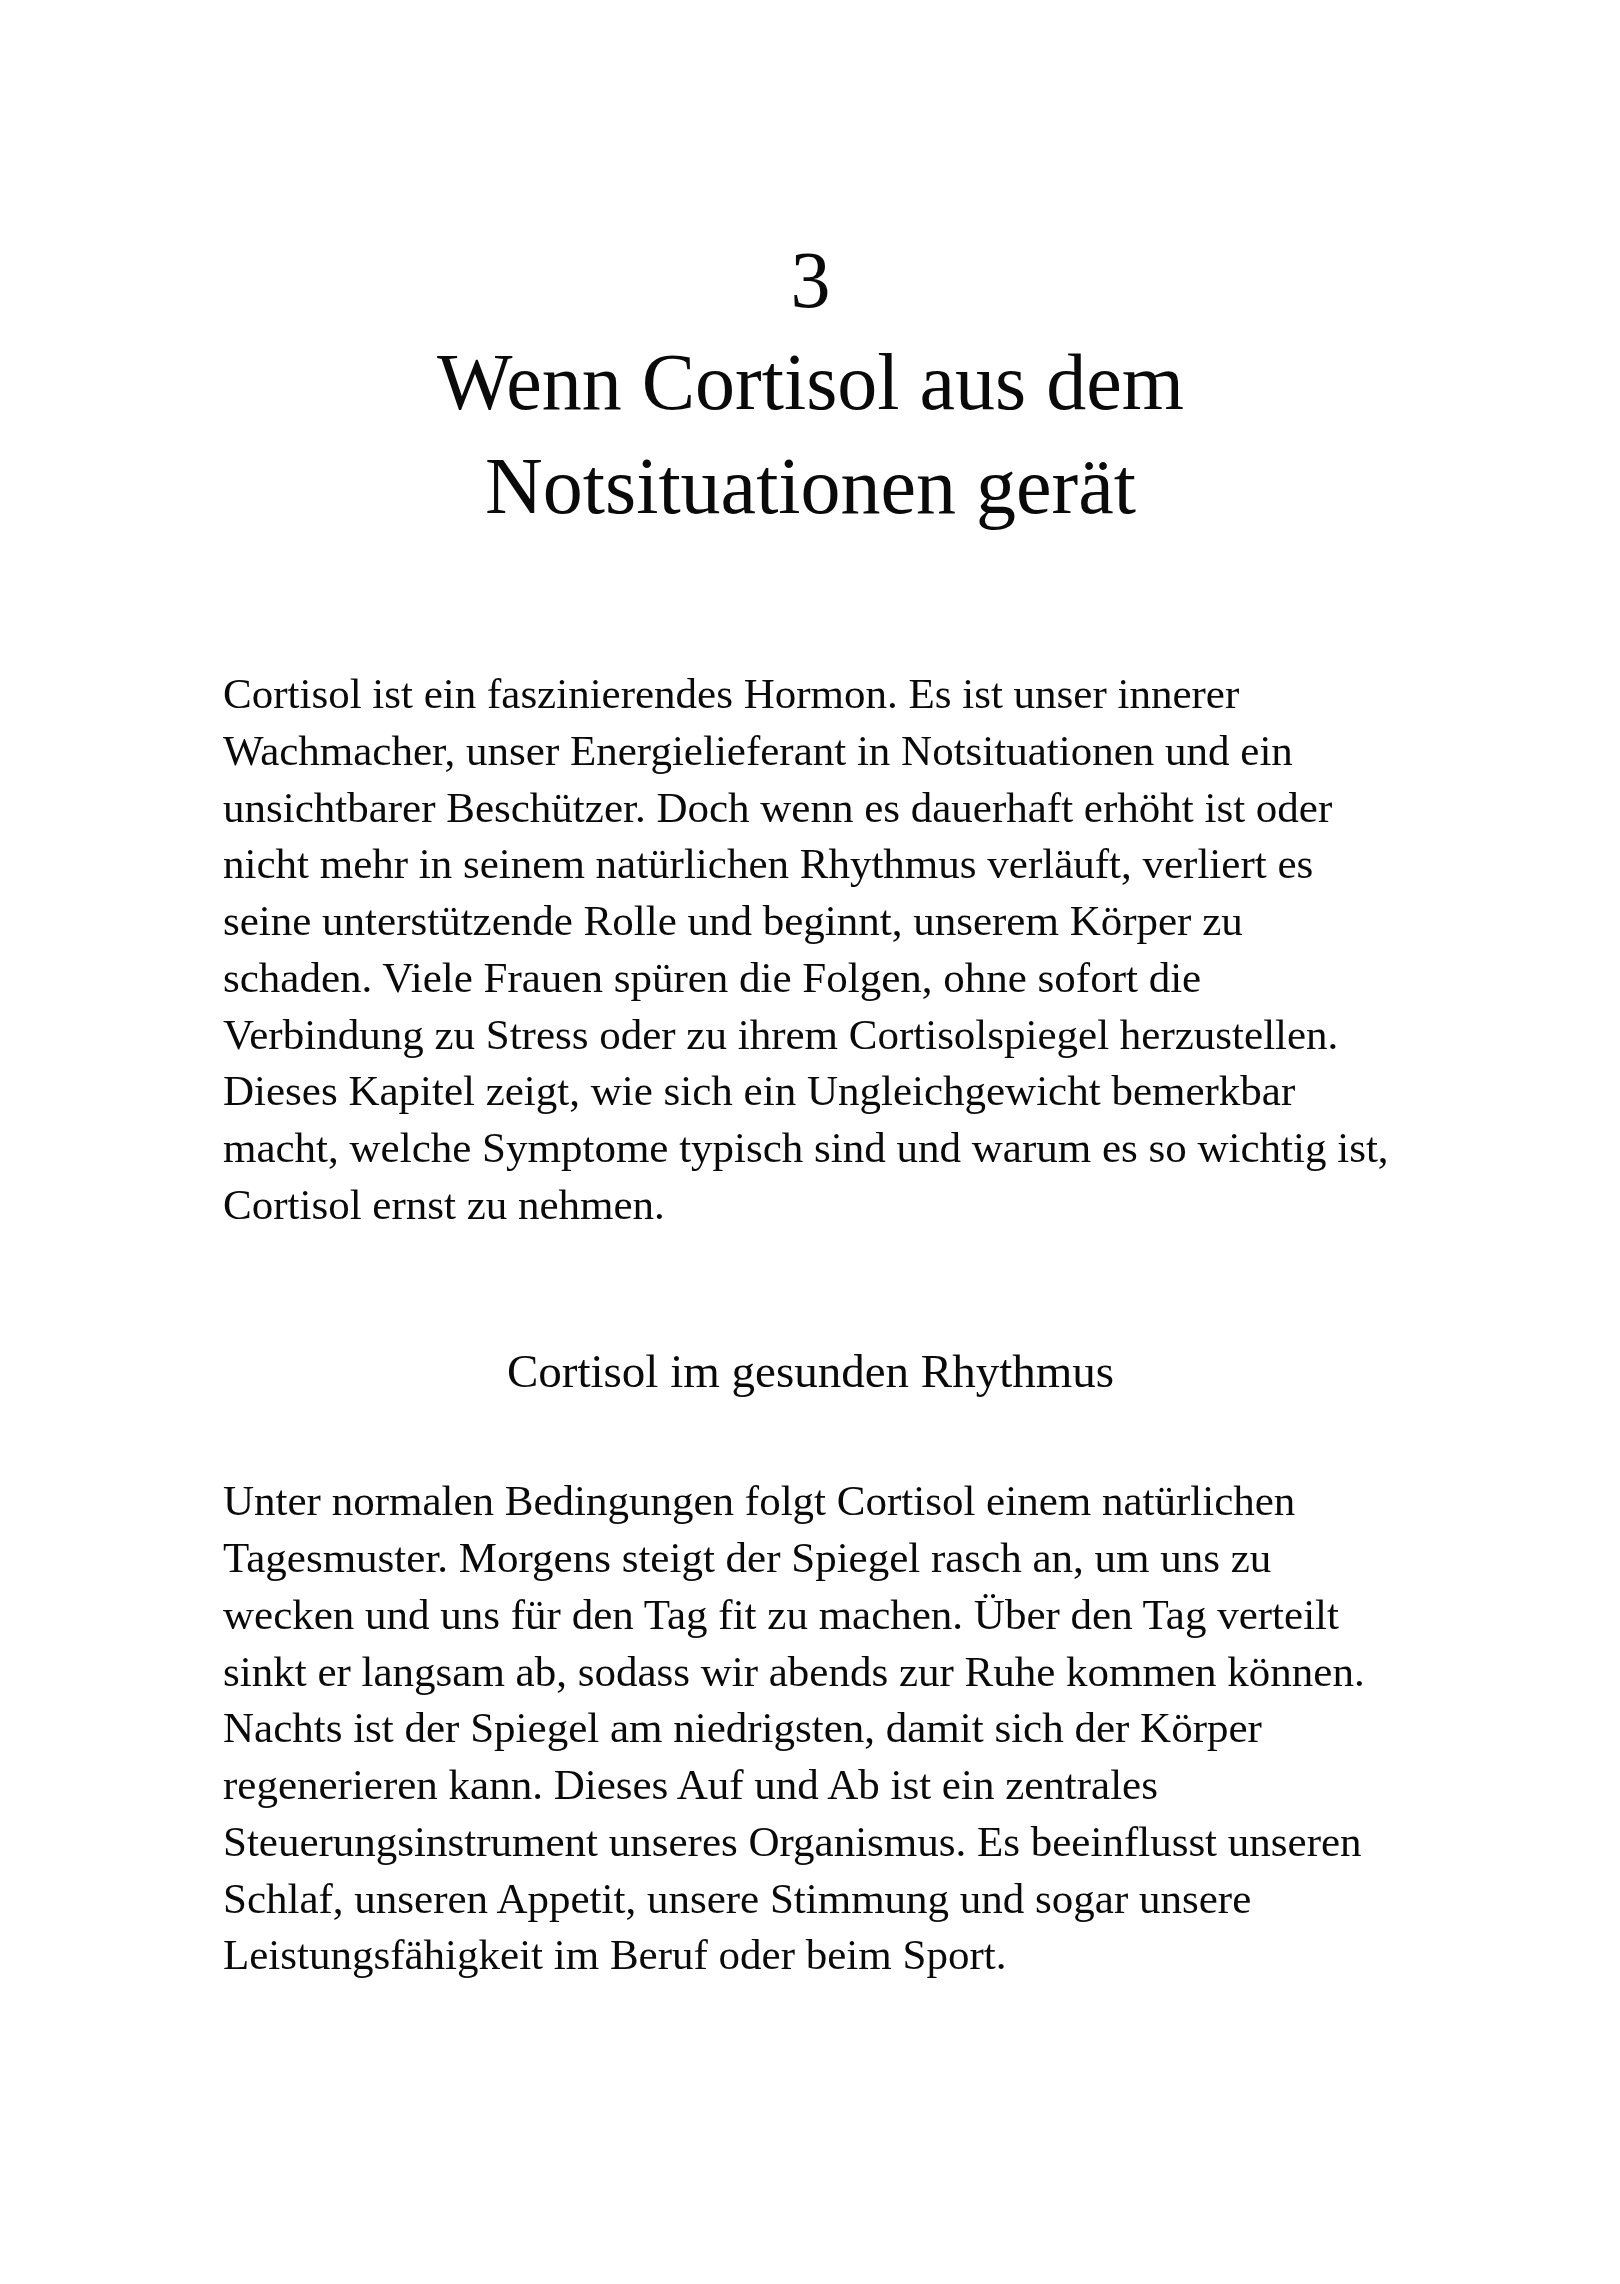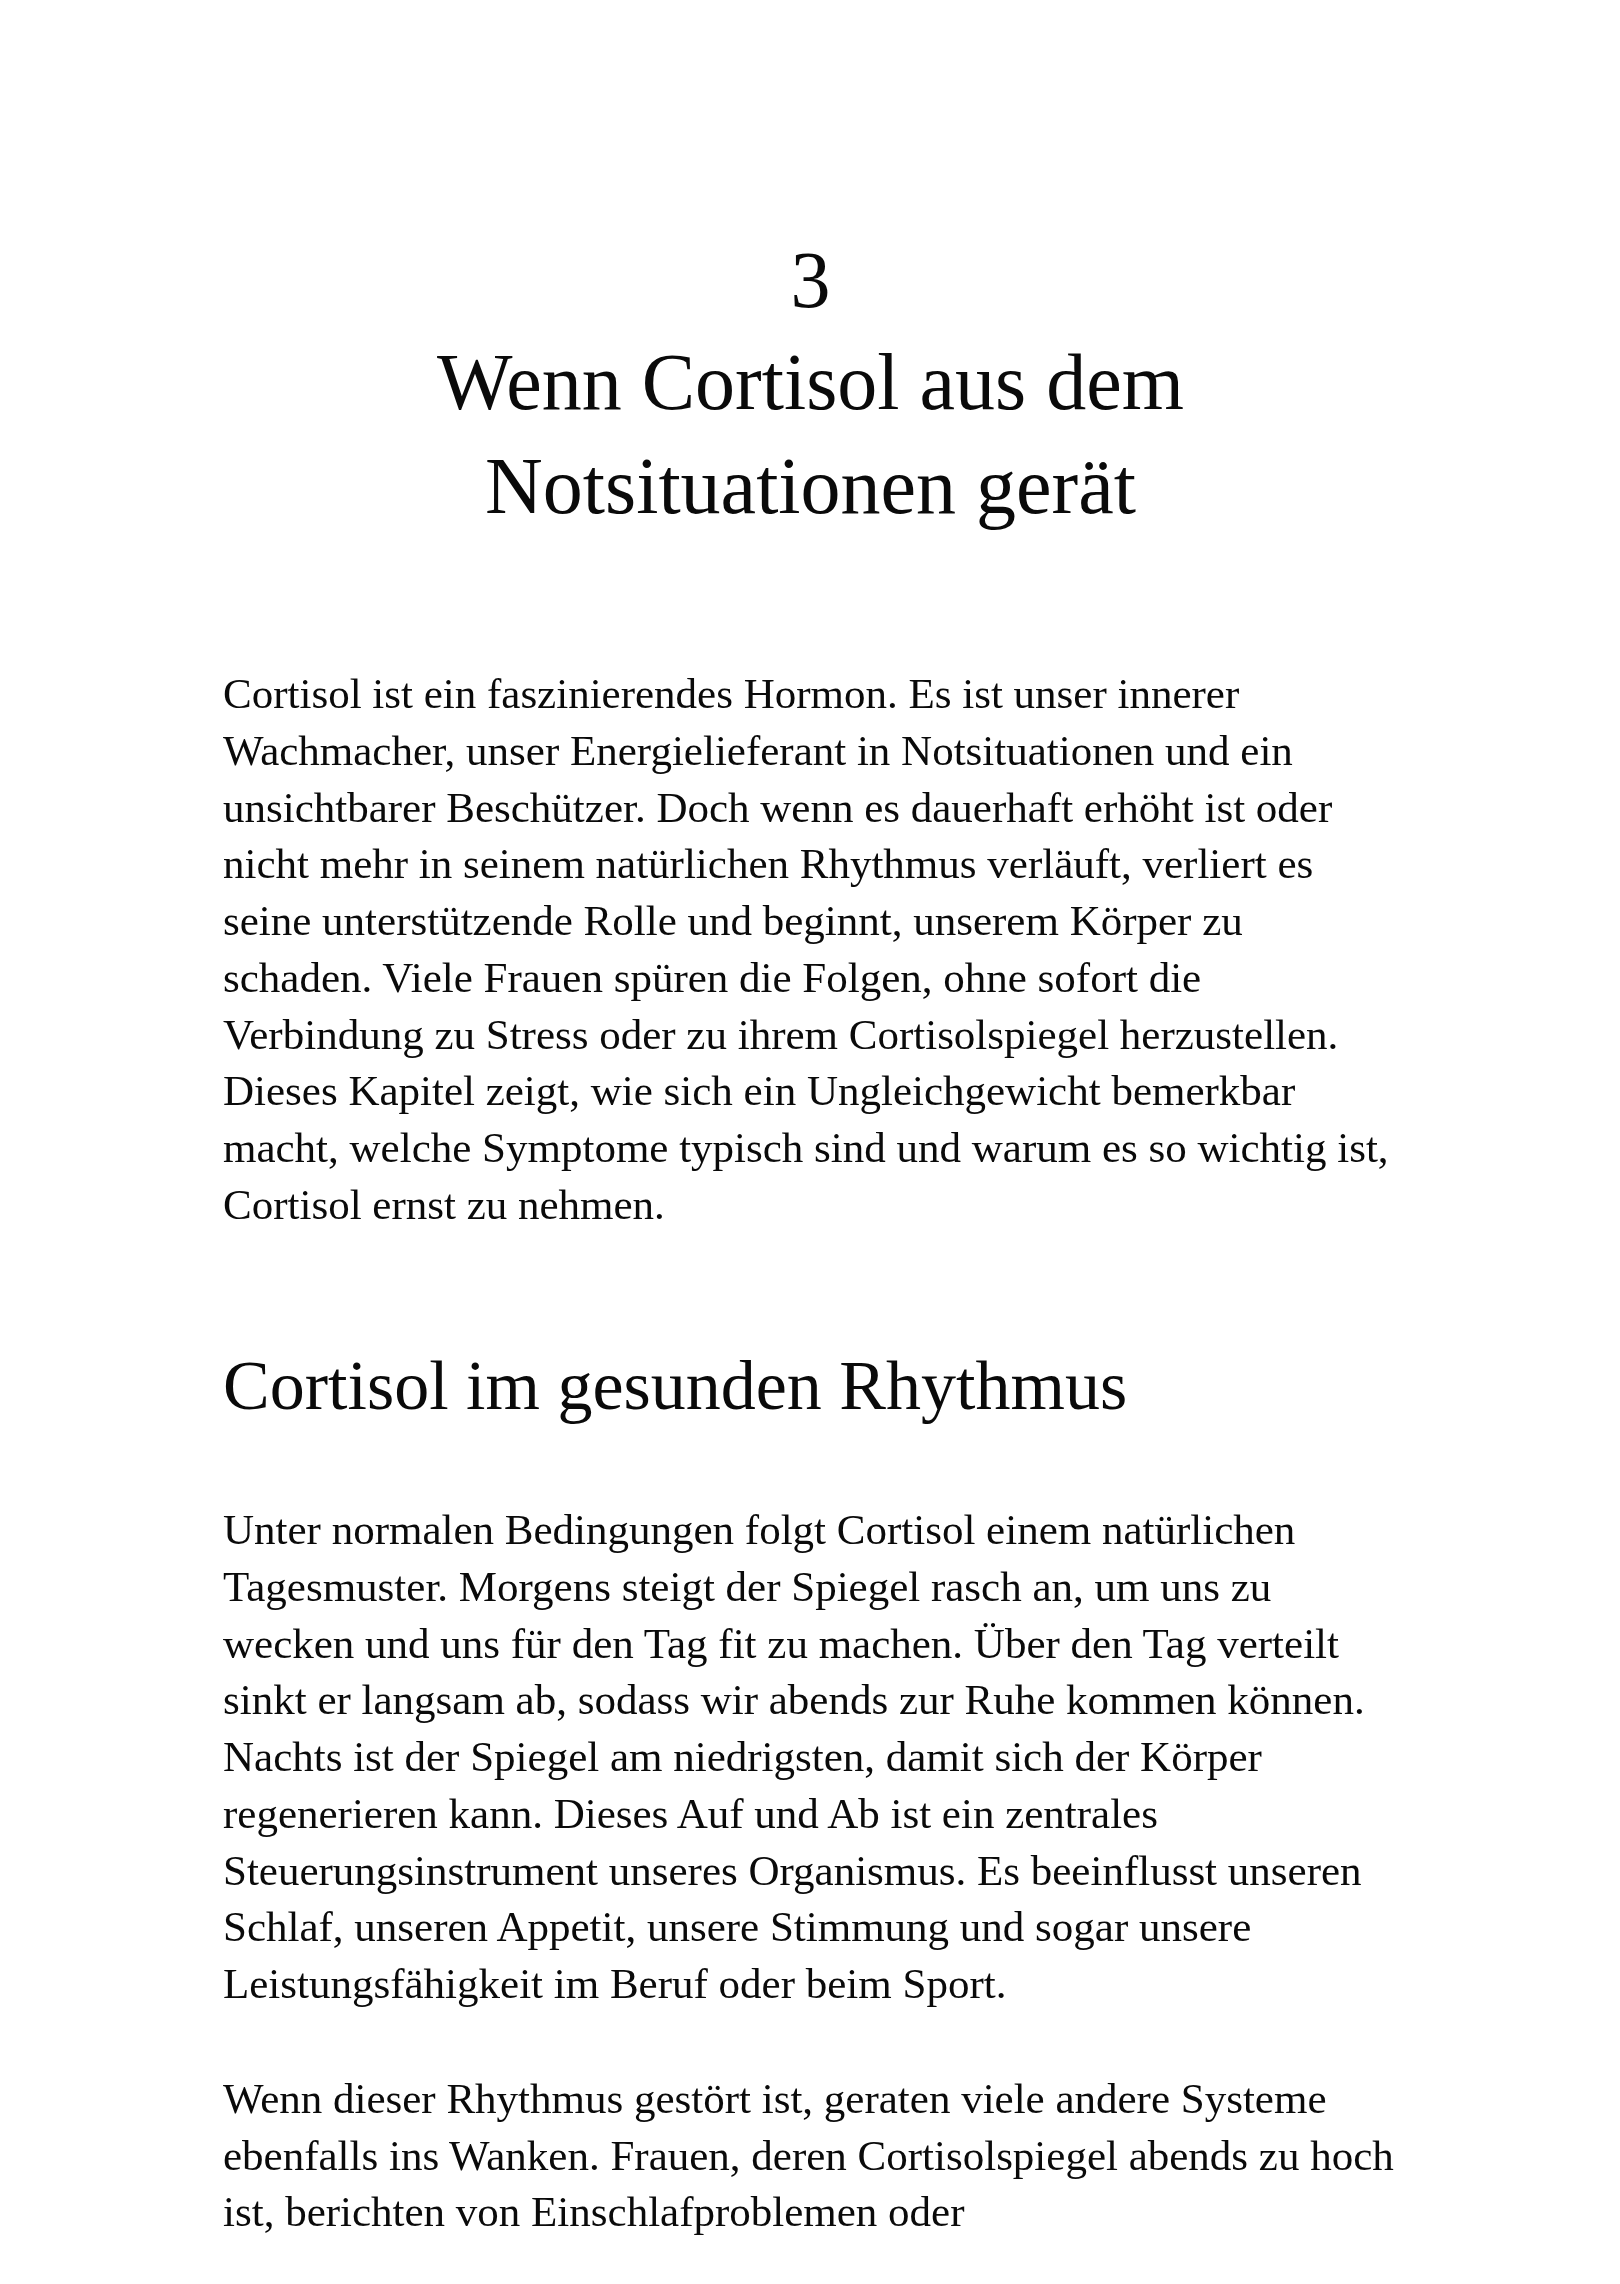--- a/index.html
+++ b/index.html
@@ -42,43 +42,42 @@
 
     .body-text p {
       font-size: 43px;
       line-height: 1.32;
       margin: 0 0 58px 0;
       font-weight: 400;
       text-align: left;
     }
 
     .section-heading {
-      font-size: 70px;
+      font-size: 47px;
       line-height: 1.25;
       font-weight: 400;
       margin: 108px 0 73px 0;
-      text-align: left;
+      text-align: center;
     }
   </style>
 </head>
 <body>
 
 <div class="page">
 
   <div class="chapter-head">
     <div class="chapter-number">3</div>
     <div class="chapter-title">Wenn Cortisol aus dem Notsituationen gerät</div>
   </div>
 
   <div class="body-text">
 
     <p>Cortisol ist ein faszinierendes Hormon. Es ist unser innerer Wachmacher, unser Energielieferant in Notsituationen und ein unsichtbarer Beschützer. Doch wenn es dauerhaft erhöht ist oder nicht mehr in seinem natürlichen Rhythmus verläuft, verliert es seine unterstützende Rolle und beginnt, unserem Körper zu schaden. Viele Frauen spüren die Folgen, ohne sofort die Verbindung zu Stress oder zu ihrem Cortisolspiegel herzustellen. Dieses Kapitel zeigt, wie sich ein Ungleichgewicht bemerkbar macht, welche Symptome typisch sind und warum es so wichtig ist, Cortisol ernst zu nehmen.</p>
 
     <h2 class="section-heading">Cortisol im gesunden Rhythmus</h2>
 
     <p>Unter normalen Bedingungen folgt Cortisol einem natürlichen Tagesmuster. Morgens steigt der Spiegel rasch an, um uns zu wecken und uns für den Tag fit zu machen. Über den Tag verteilt sinkt er langsam ab, sodass wir abends zur Ruhe kommen können. Nachts ist der Spiegel am niedrigsten, damit sich der Körper regenerieren kann. Dieses Auf und Ab ist ein zentrales Steuerungsinstrument unseres Organismus. Es beeinflusst unseren Schlaf, unseren Appetit, unsere Stimmung und sogar unsere Leistungsfähigkeit im Beruf oder beim Sport.</p>
 
-    <p>Wenn dieser Rhythmus gestört ist, geraten viele andere Systeme ebenfalls ins Wanken. Frauen, deren Cortisolspiegel abends zu hoch ist, berichten von Einschlafproblemen oder</p>
 
   </div>
 
 </div>
 
 
 </body></html>

